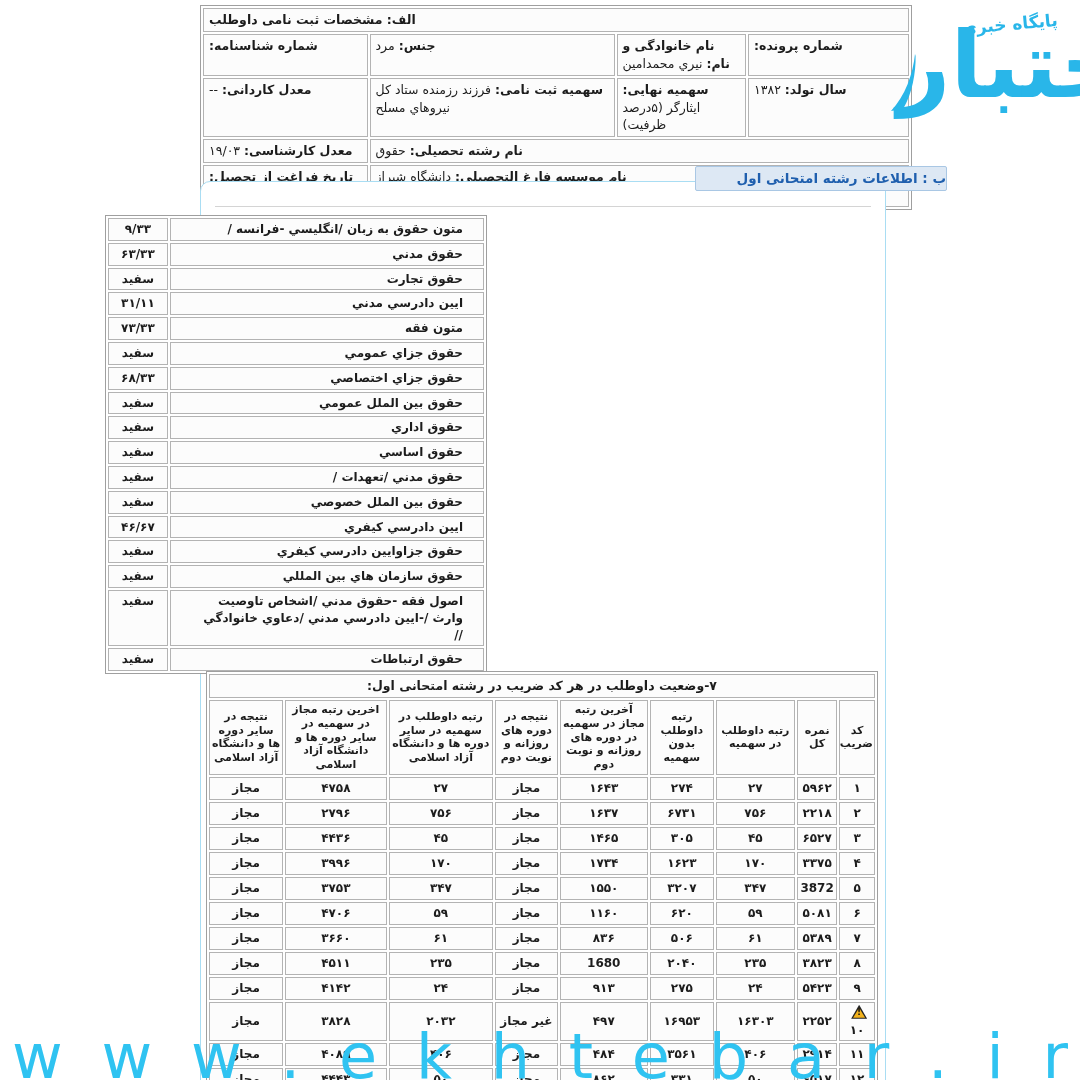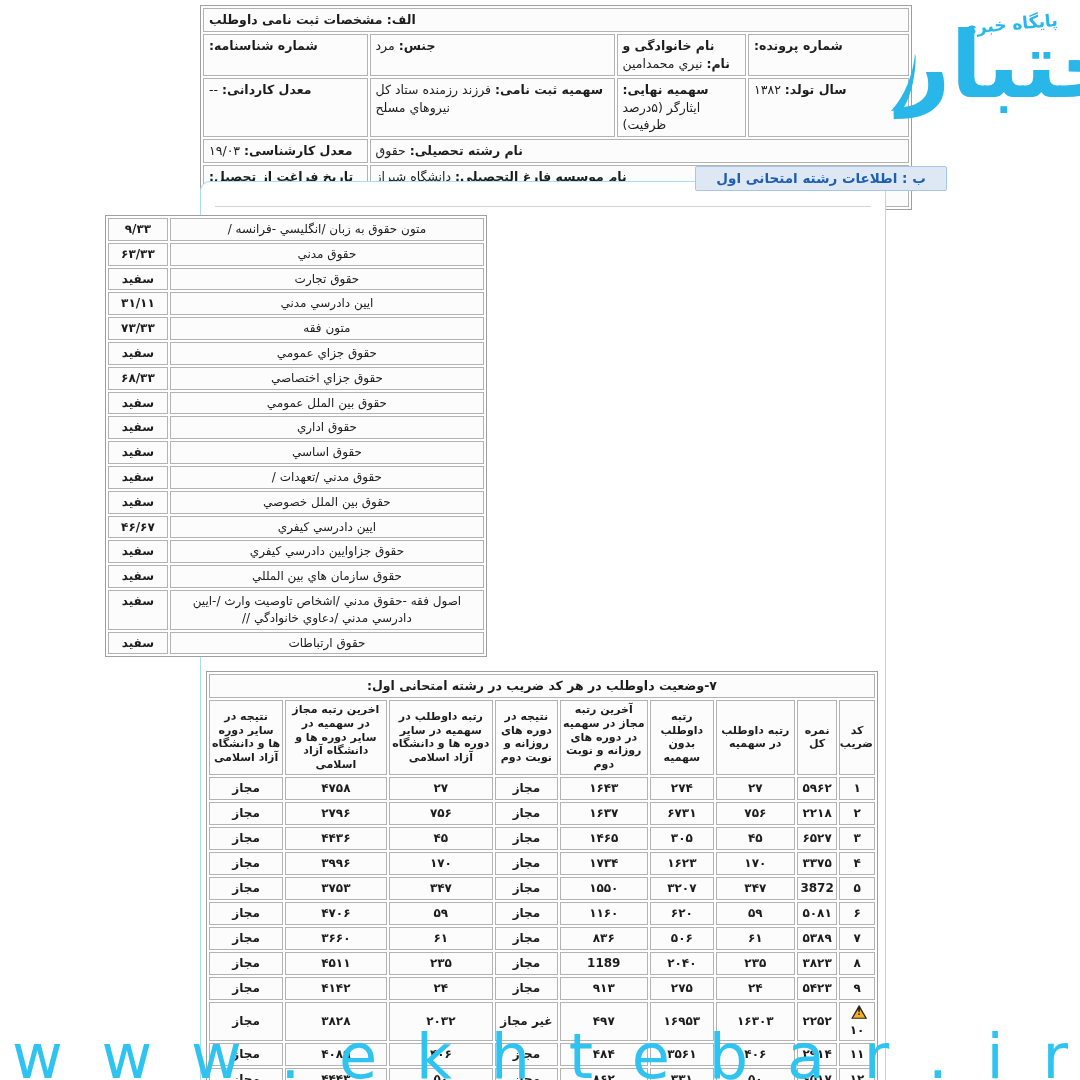--- a/index.html
+++ b/index.html
@@ -21,42 +21,42 @@
   .section-a tr:nth-child(2) td{height:36px}
   .section-a tr:nth-child(3) td{height:42px}
   .section-a tr:nth-child(4) td{height:18px}
   .section-a tr:nth-child(5) td{height:36px}
   .section-a td{text-align:left}
 
   
   .b-badge{
     position:absolute;left:695px;top:166px;width:250px;height:19px;z-index:5;
     background:#dde8f4;border:1px solid #a9c7e4;border-radius:2px;
-    color:#1f5fae;font-size:13.5px;font-weight:bold;text-align:center;line-height:19px;padding:2px 0;
+    color:#1f5fae;font-size:13.5px;font-weight:bold;text-align:right;line-height:19px;padding:2px 0;
   }
   .b-box{
     position:absolute;left:200px;top:181px;width:684px;height:950px;
     border:1px solid #a9ddf3;border-radius:10px;background:#fff;
   }
   .box-sep{position:absolute;top:24px;left:14px;right:14px;border-top:1px solid #d4d4d4}
 
   
   .info-box{position:absolute;top:33px;left:10px;width:256px;border:1px solid #9f9f9f;background:#fff;padding:2px}
   .info-item{border:1px solid #b3b3b3;background:#fcfcfc;margin:0 0 2px 0;padding:3px 6px;font-size:12.8px;line-height:1.38;text-align:right}
   .info-item:last-child{margin-bottom:0}
   .info-item .check{font-weight:bold}
   .info-item.i1{min-height:17px}
   .info-item.i3{min-height:33px}
   .info-item.i5{min-height:33px}
 
   
   .grades{position:absolute;top:33px;right:398px;left:286px}
   .grades table{width:382px}
   .g-title{text-align:right;font-weight:bold;font-size:13px;height:17px}
-  .grades td.course{text-align:center;font-weight:normal;font-size:12px;padding:2px 4px}
+  .grades td.course{text-align:right;font-weight:bold;font-size:12px;padding:2px 20px}
   .grades td.score{text-align:center;font-weight:bold;font-size:12px;padding:2px 2px}
   .grades td.ghead{text-align:center;font-weight:bold;font-size:12.5px;height:32px;vertical-align:middle}
 
   
   .coef{position:absolute;top:489px;left:5px;width:672px}
   .coef table{width:100%}
   .c-title{text-align:center;font-weight:bold;font-size:13px;height:18px}
   .coef td.chead{text-align:center;font-weight:bold;font-size:11px;line-height:1.25;vertical-align:middle;height:66px;padding:2px 1px}
   .coef td.ccell{text-align:center;font-weight:bold;font-size:12px;height:17px;padding:2px 1px;vertical-align:middle}
 
@@ -331,21 +331,21 @@
             <td class="ccell">مجاز</td>
             <td class="ccell">۶۱</td>
             <td class="ccell">۳۶۶۰</td>
             <td class="ccell">مجاز</td>
           </tr>
           <tr>
             <td class="ccell">۸</td>
             <td class="ccell">۳۸۲۳</td>
             <td class="ccell">۲۳۵</td>
             <td class="ccell">۲۰۴۰</td>
-            <td class="ccell">1189</td>
+            <td class="ccell">1680</td>
             <td class="ccell">مجاز</td>
             <td class="ccell">۲۳۵</td>
             <td class="ccell">۴۵۱۱</td>
             <td class="ccell">مجاز</td>
           </tr>
           <tr>
             <td class="ccell">۹</td>
             <td class="ccell">۵۴۲۳</td>
             <td class="ccell">۲۴</td>
             <td class="ccell">۲۷۵</td>

